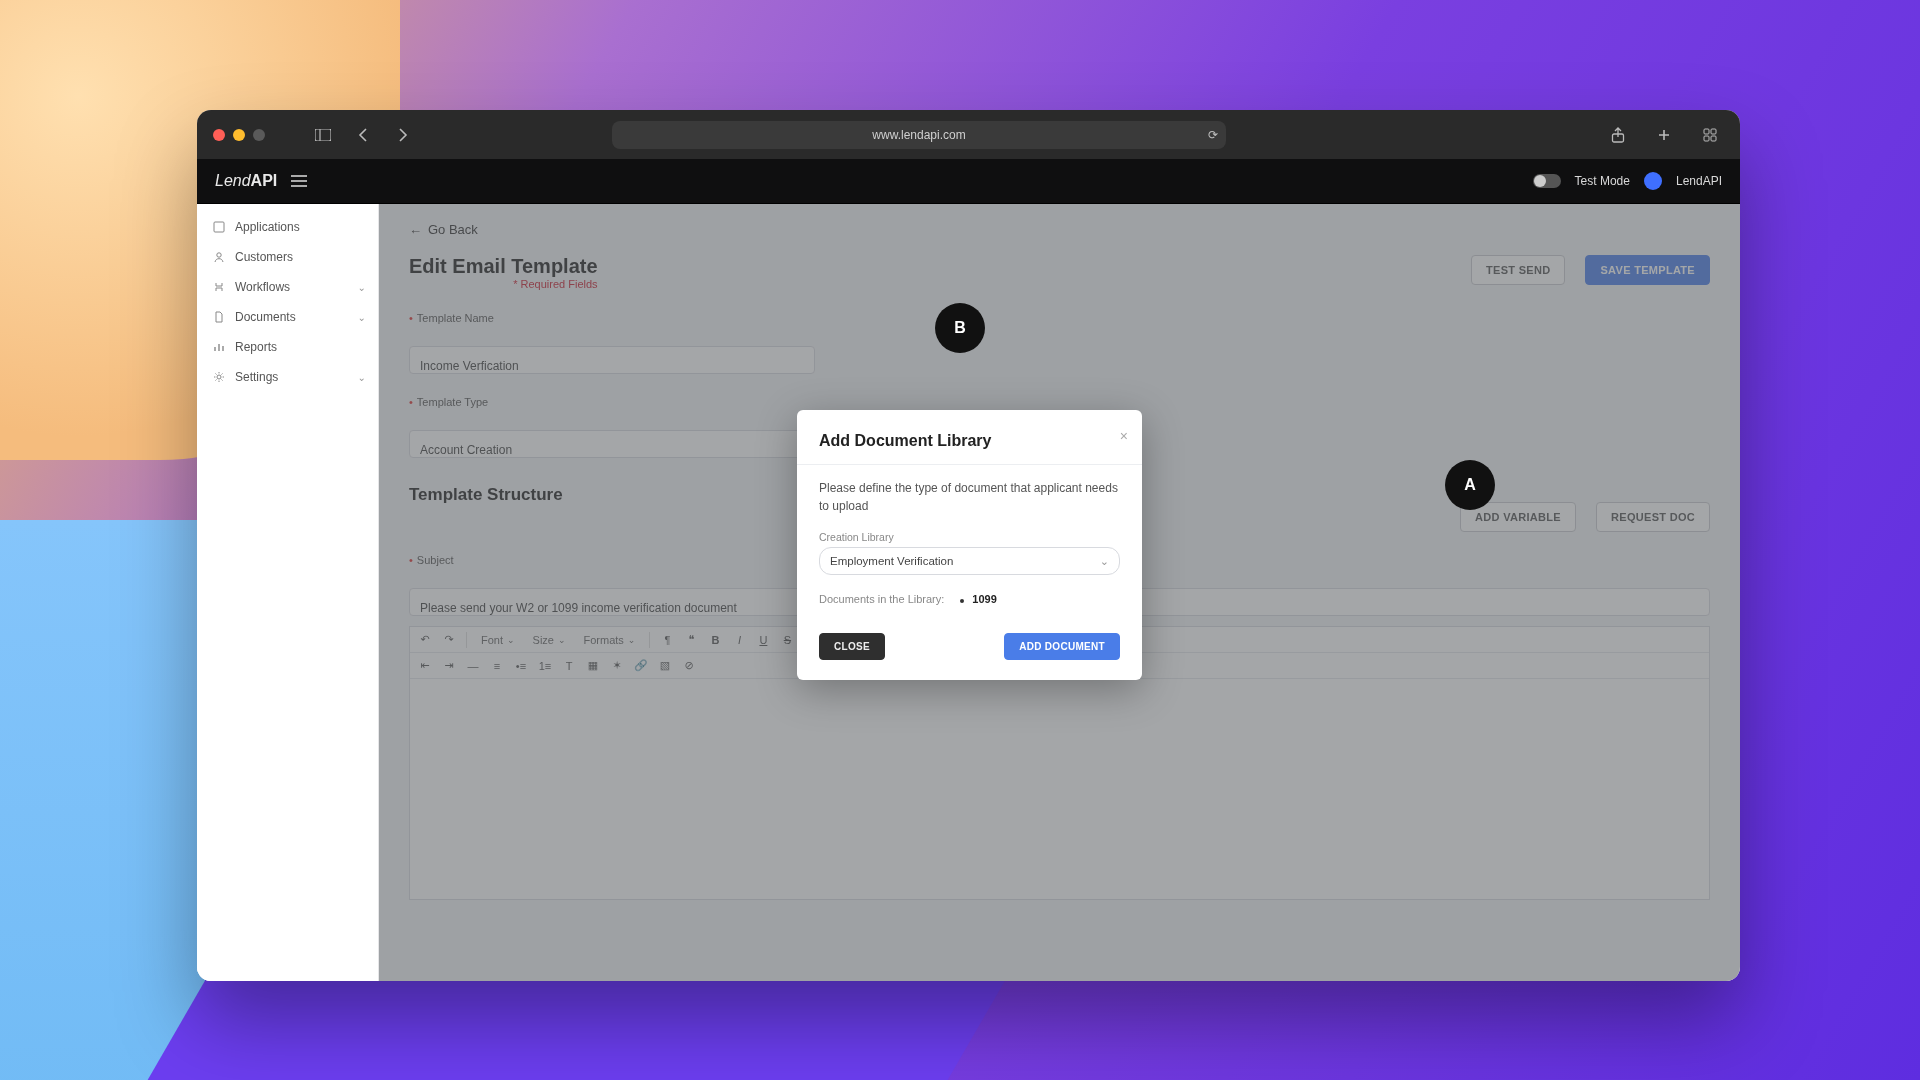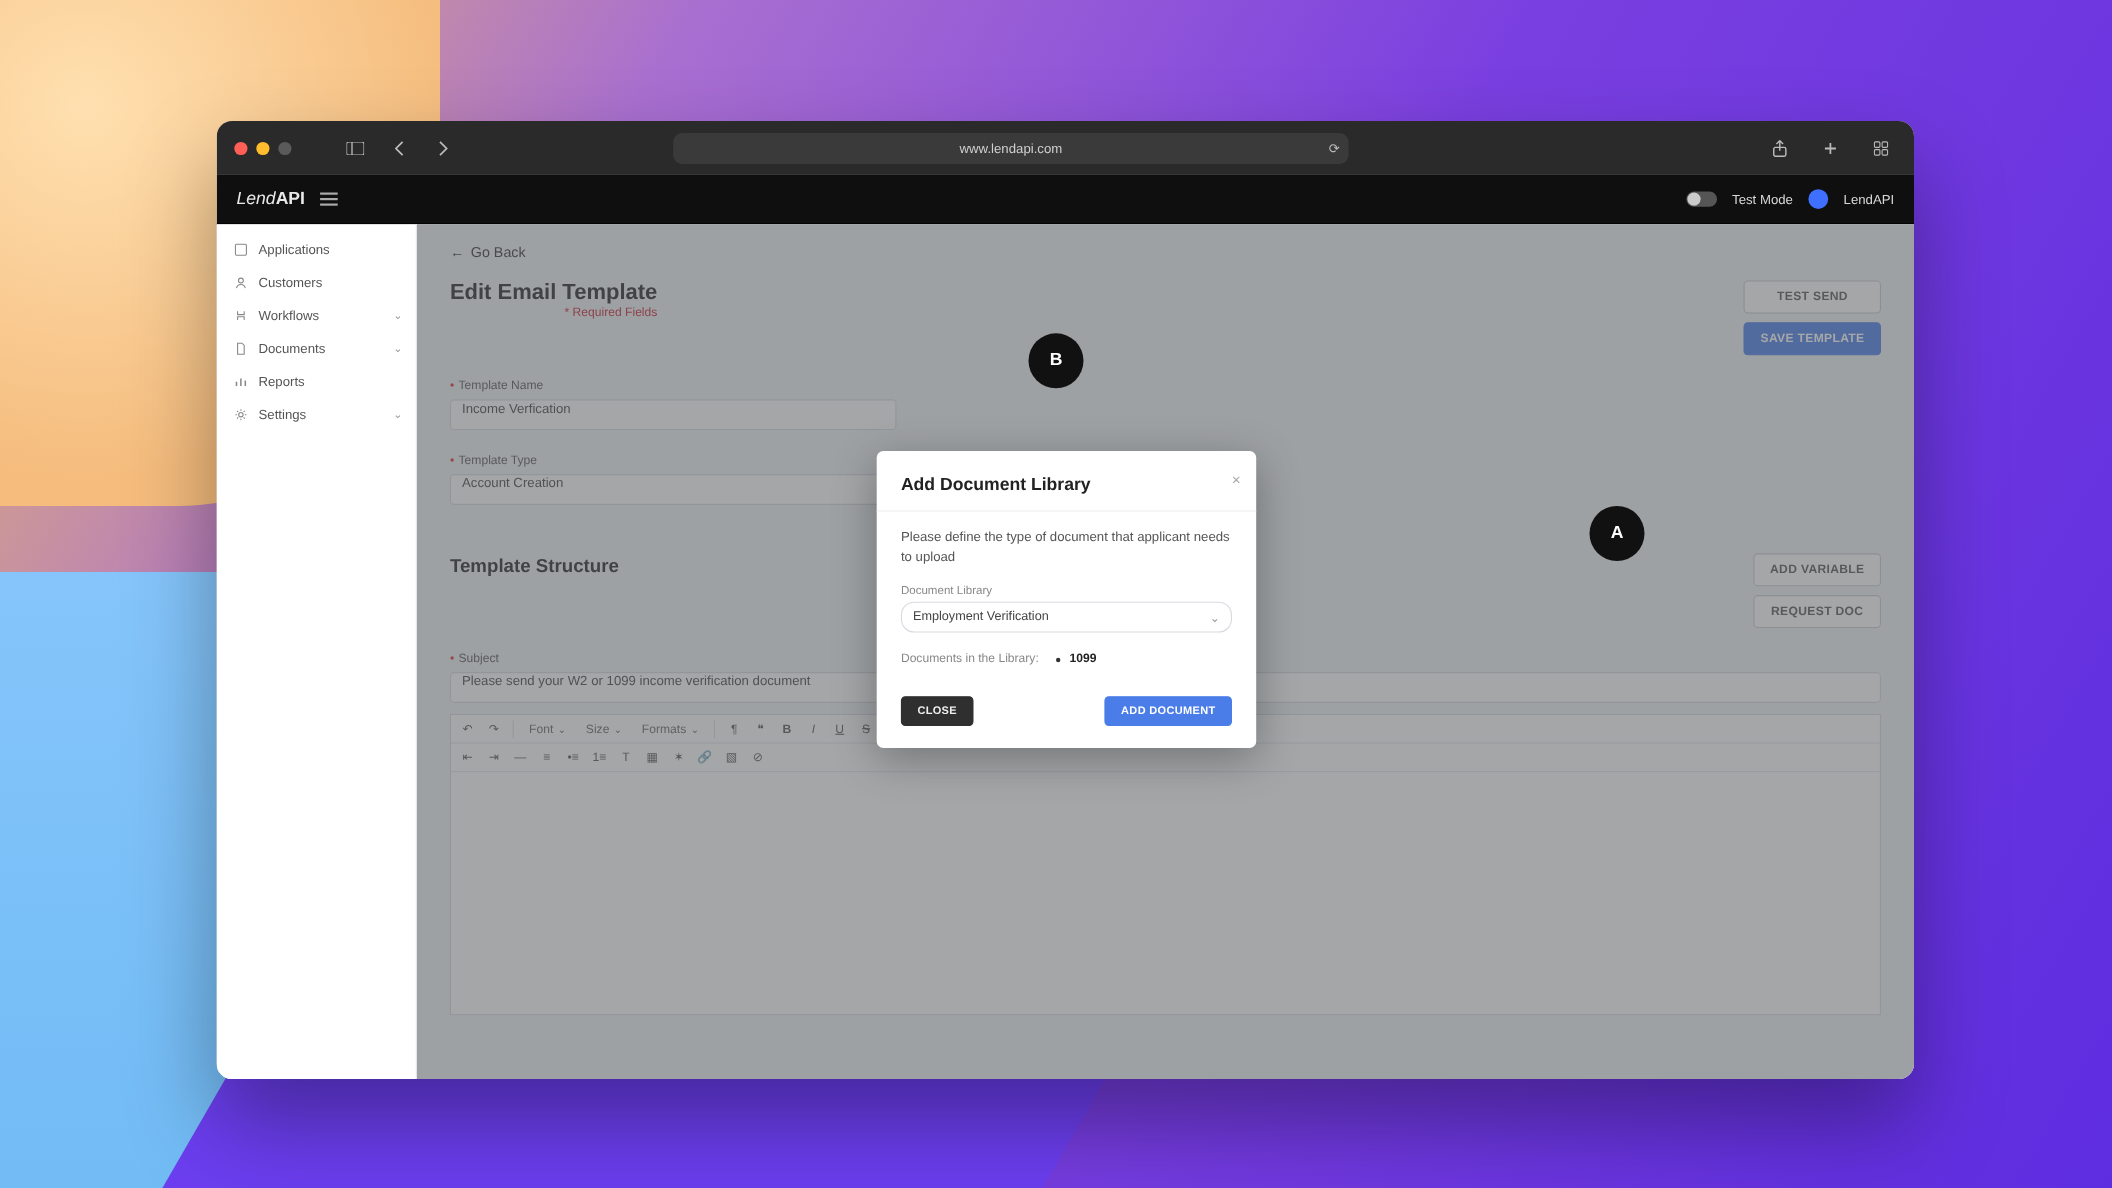--- a/index.html
+++ b/index.html
@@ -35,28 +35,28 @@
   .sidebar{width:182px;background:#fff;border-right:1px solid #e6e6e8;padding-top:8px;}
   .sbi{display:flex;align-items:center;gap:10px;padding:8px 16px;font-size:12px;color:#555;position:relative;}
   .sbi svg{width:12px;height:12px;fill:#888;}
   .sbi .chev{position:absolute;right:12px;font-size:10px;color:#999;}
   
   .main{flex:1;padding:18px 30px;position:relative;overflow:hidden;}
   .goback{font-size:13px;color:#333;display:flex;align-items:center;gap:6px;margin-bottom:18px;}
   .hdrrow{display:flex;justify-content:space-between;align-items:flex-start;}
   .pgttl{font-size:20px;font-weight:600;color:#222;}
   .req{font-size:11px;color:#c23;text-align:right;}
-  .btnrow{display:flex;gap:8px;flex-direction:column;}
+  .btnrow{display:flex;gap:20px;}
   .btn{font-size:11px;font-weight:600;padding:8px 14px;border-radius:4px;border:1px solid #c9cbd0;background:#fff;color:#555;letter-spacing:.3px;}
   .btn.primary{background:#4a7de8;color:#fff;border-color:#4a7de8;}
   .btn.dark{background:#2f2f2f;color:#eee;border-color:#2f2f2f;}
   
   .fldlbl{font-size:11px;color:#555;margin-top:22px;}
   .fldlbl .ast{color:#d33;margin-right:4px;}
-  .input{margin-top:6px;width:406px;height:28px;background:#fff;border:1px solid #d8dadf;border-radius:4px;padding:0 10px;font-size:12px;color:#444;display:flex;align-items:flex-start;}
+  .input{margin-top:22px;width:406px;height:28px;background:#fff;border:1px solid #d8dadf;border-radius:4px;padding:0 10px;font-size:12px;color:#444;display:flex;align-items:flex-end;}
   
   .secttl{font-size:17px;font-weight:600;color:#222;}
   .secrow{display:flex;justify-content:space-between;align-items:center;}
   
   .subjrow .input{width:100%;}
   .editor{margin-top:10px;border:1px solid #d8dadf;background:#fff;}
   .etool{height:26px;border-bottom:1px solid #e4e6ea;display:flex;align-items:center;gap:6px;padding:0 6px;font-size:11px;color:#666;}
   .etool .sep{width:1px;height:16px;background:#ddd;margin:0 2px;}
   .etool .sel{display:flex;align-items:center;gap:4px;padding:0 6px;}
   .etool .ic{width:18px;height:18px;display:flex;align-items:center;justify-content:center;color:#555;}
@@ -293,21 +293,21 @@
         <div class="dim"></div>
       </div>
     </div>
   </div>
 
   <div class="modal">
     <div class="mtitle">Add Document Library</div>
     <div class="mclose">×</div>
     <div class="mdiv"></div>
     <div class="mtxt">Please define the type of document that applicant needs to upload</div>
-    <div class="mlbl">Document Library</div>
+    <div class="mlbl">Creation Library</div>
     <div class="msel">
       <span>Employment Verification</span>
       <span style="color:#999;font-size:11px;">⌄</span>
     </div>
     <div class="mdocl">
       <span>Documents in the Library:</span>
       <span><span class="bullet"></span><span class="v">1099</span></span>
     </div>
     <div class="mbtns">
       <button class="btn dark" style="font-size:10px;padding:7px 14px;">CLOSE</button>

